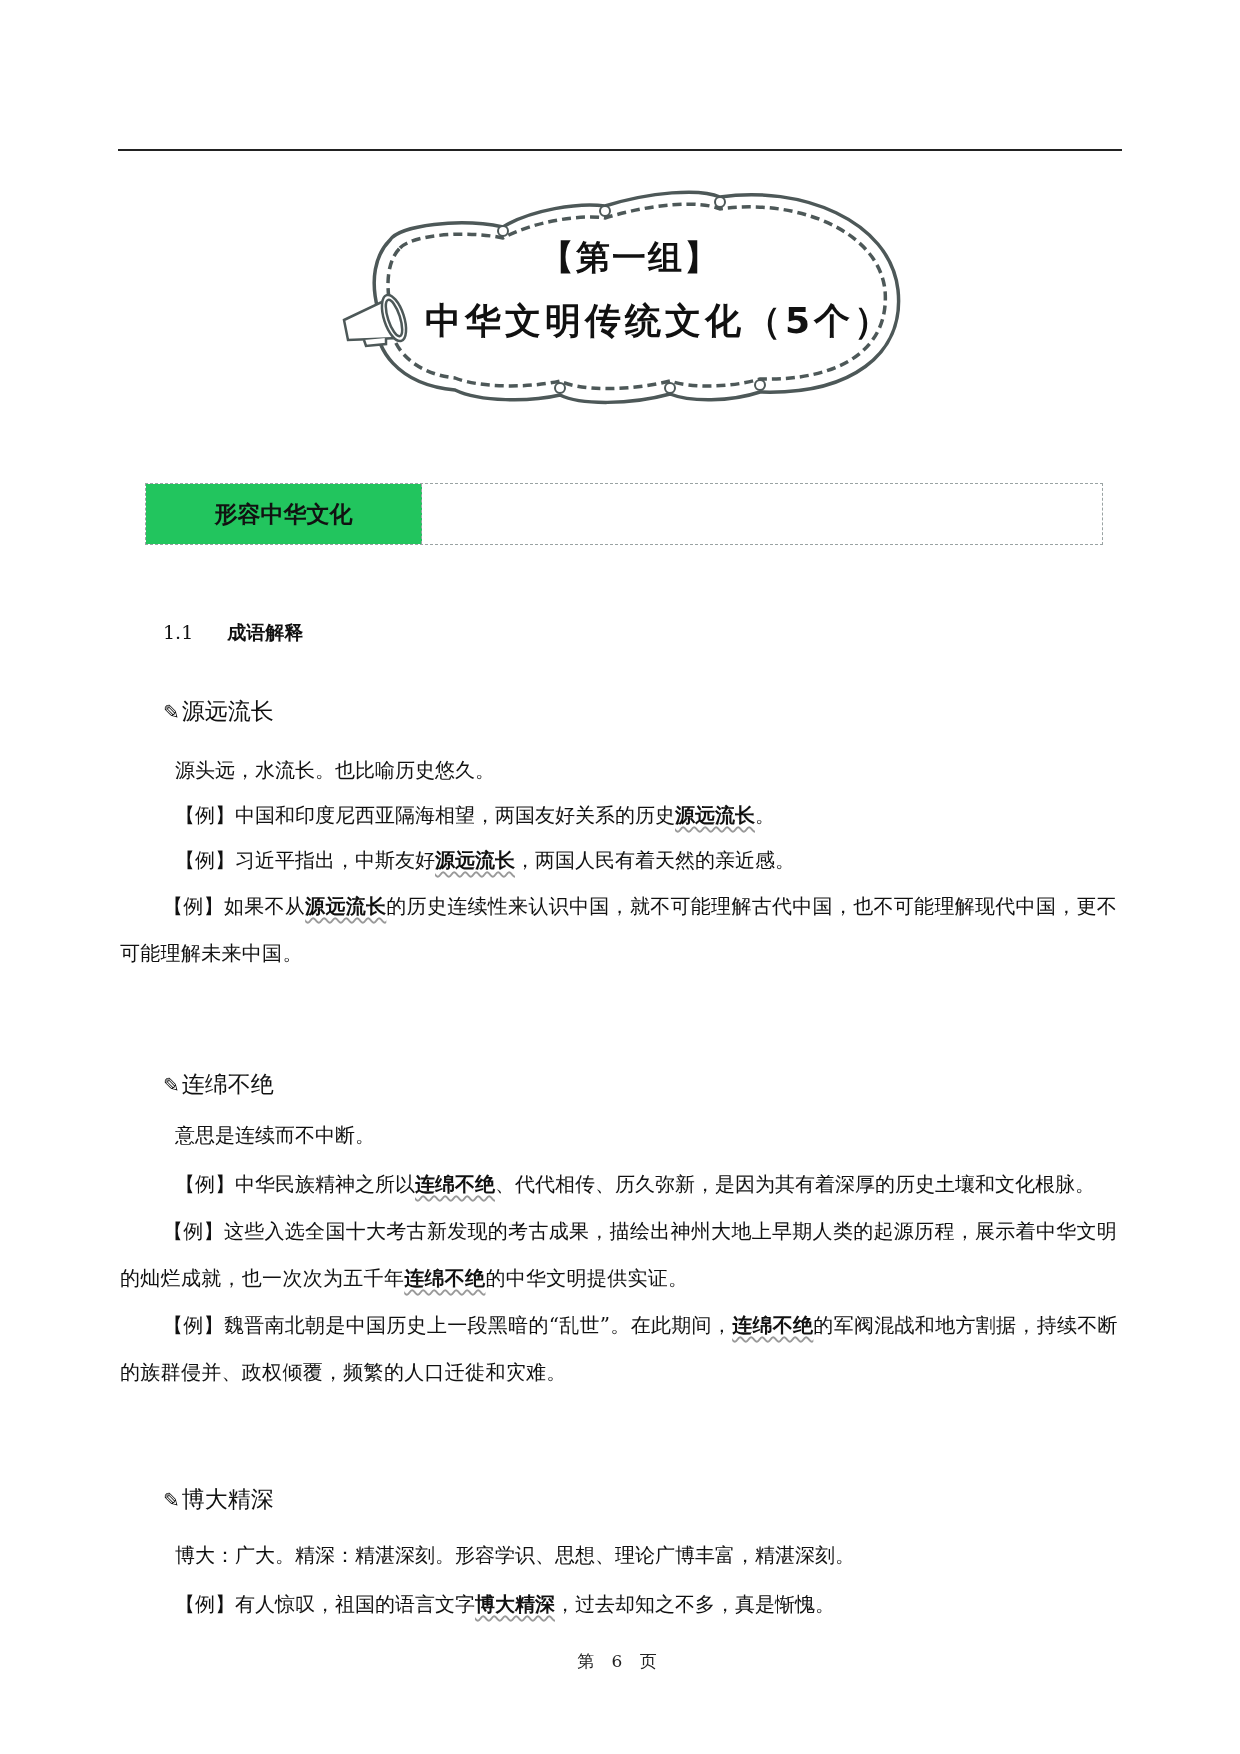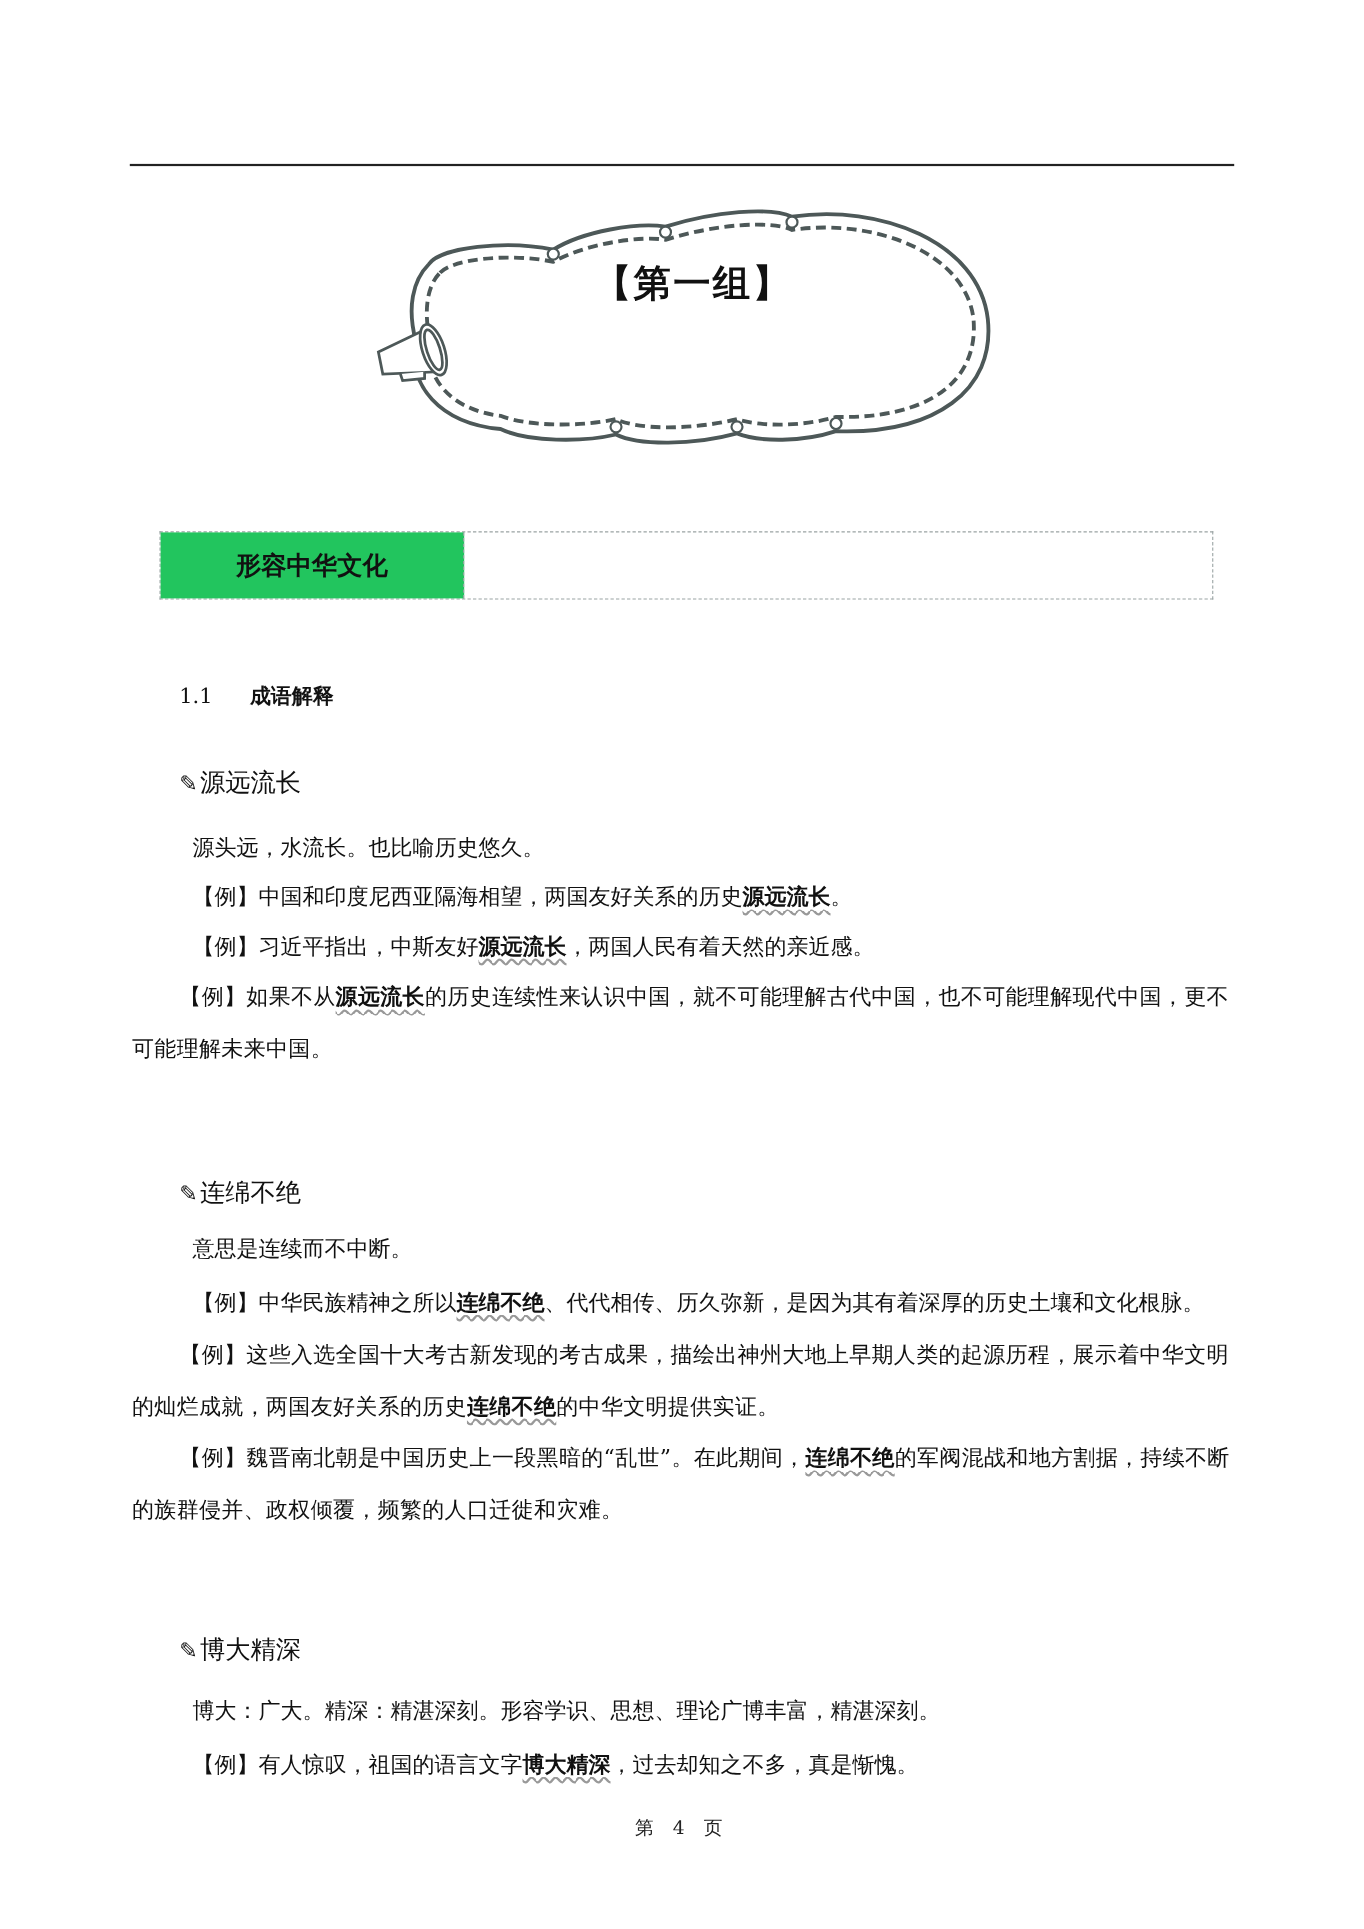--- a/index.html
+++ b/index.html
@@ -52,20 +52,21 @@
     <circle cx="430" cy="205" r="5" fill="#fff" stroke="#4d5858" stroke-width="2"></circle>
 
     <g stroke="#4d5858" stroke-width="2.5" fill="#fff">
       <path d="M14,140 L60,118 L68,158 L18,160 Z"></path>
       <ellipse cx="64" cy="138" rx="10" ry="24" transform="rotate(-18 64 138)"></ellipse>
       <ellipse cx="64" cy="138" rx="6" ry="19" transform="rotate(-18 64 138)"></ellipse>
       <path d="M34,160 L36,166 L56,164 L56,158"></path>
     </g>
   </svg>
   <div class="banner-line1">【第一组】</div>
+  <div class="banner-line2">中华文明传统文化（5个）</div>
 </div>
 
 <div class="abs summary-table">
   <div class="summary-key">形容中华文化</div>
 </div>
 
 <div class="abs section-title">
   <span class="num">1.1</span><span>成语解释</span>
 </div>
 
@@ -84,27 +85,27 @@
 </div>
 
 <div class="abs idiom-h" style="top:1069px;">
   <span class="pen">✎</span><span>连绵不绝</span>
 </div>
 <div class="abs para def" style="top:1123px;">意思是连续而不中断。</div>
 <div class="abs para" style="top:1172px;">
   <span class="ex-tag">【例】</span><span>中华民族精神之所以</span><span class="hl">连绵不绝</span><span>、代代相传、历久弥新，是因为其有着深厚的历史土壤和文化根脉。</span>
 </div>
 <div class="abs para wrap" style="top:1208px;">
-  <span class="ex-tag">【例】</span><span>这些入选全国十大考古新发现的考古成果，描绘出神州大地上早期人类的起源历程，展示着中华文明的灿烂成就，两国友好关系的历史</span><span class="hl">连绵不绝</span><span>的中华文明提供实证。</span>
+  <span class="ex-tag">【例】</span><span>这些入选全国十大考古新发现的考古成果，描绘出神州大地上早期人类的起源历程，展示着中华文明的灿烂成就，也一次次为五千年</span><span class="hl">连绵不绝</span><span>的中华文明提供实证。</span>
 </div>
 <div class="abs para wrap" style="top:1302px;">
   <span class="ex-tag">【例】</span><span>魏晋南北朝是中国历史上一段黑暗的“乱世”。在此期间，</span><span class="hl">连绵不绝</span><span>的军阀混战和地方割据，持续不断的族群侵并、政权倾覆，频繁的人口迁徙和灾难。</span>
 </div>
 
 <div class="abs idiom-h" style="top:1484px;">
   <span class="pen">✎</span><span>博大精深</span>
 </div>
 <div class="abs para def" style="top:1543px;">博大：广大。精深：精湛深刻。形容学识、思想、理论广博丰富，精湛深刻。</div>
 <div class="abs para" style="top:1592px;">
   <span class="ex-tag">【例】</span><span>有人惊叹，祖国的语言文字</span><span class="hl">博大精深</span><span>，过去却知之不多，真是惭愧。</span>
 </div>
 
-<div class="abs footer">第 4 页</div>
+<div class="abs footer">第 6 页</div>
 
 </body></html>

